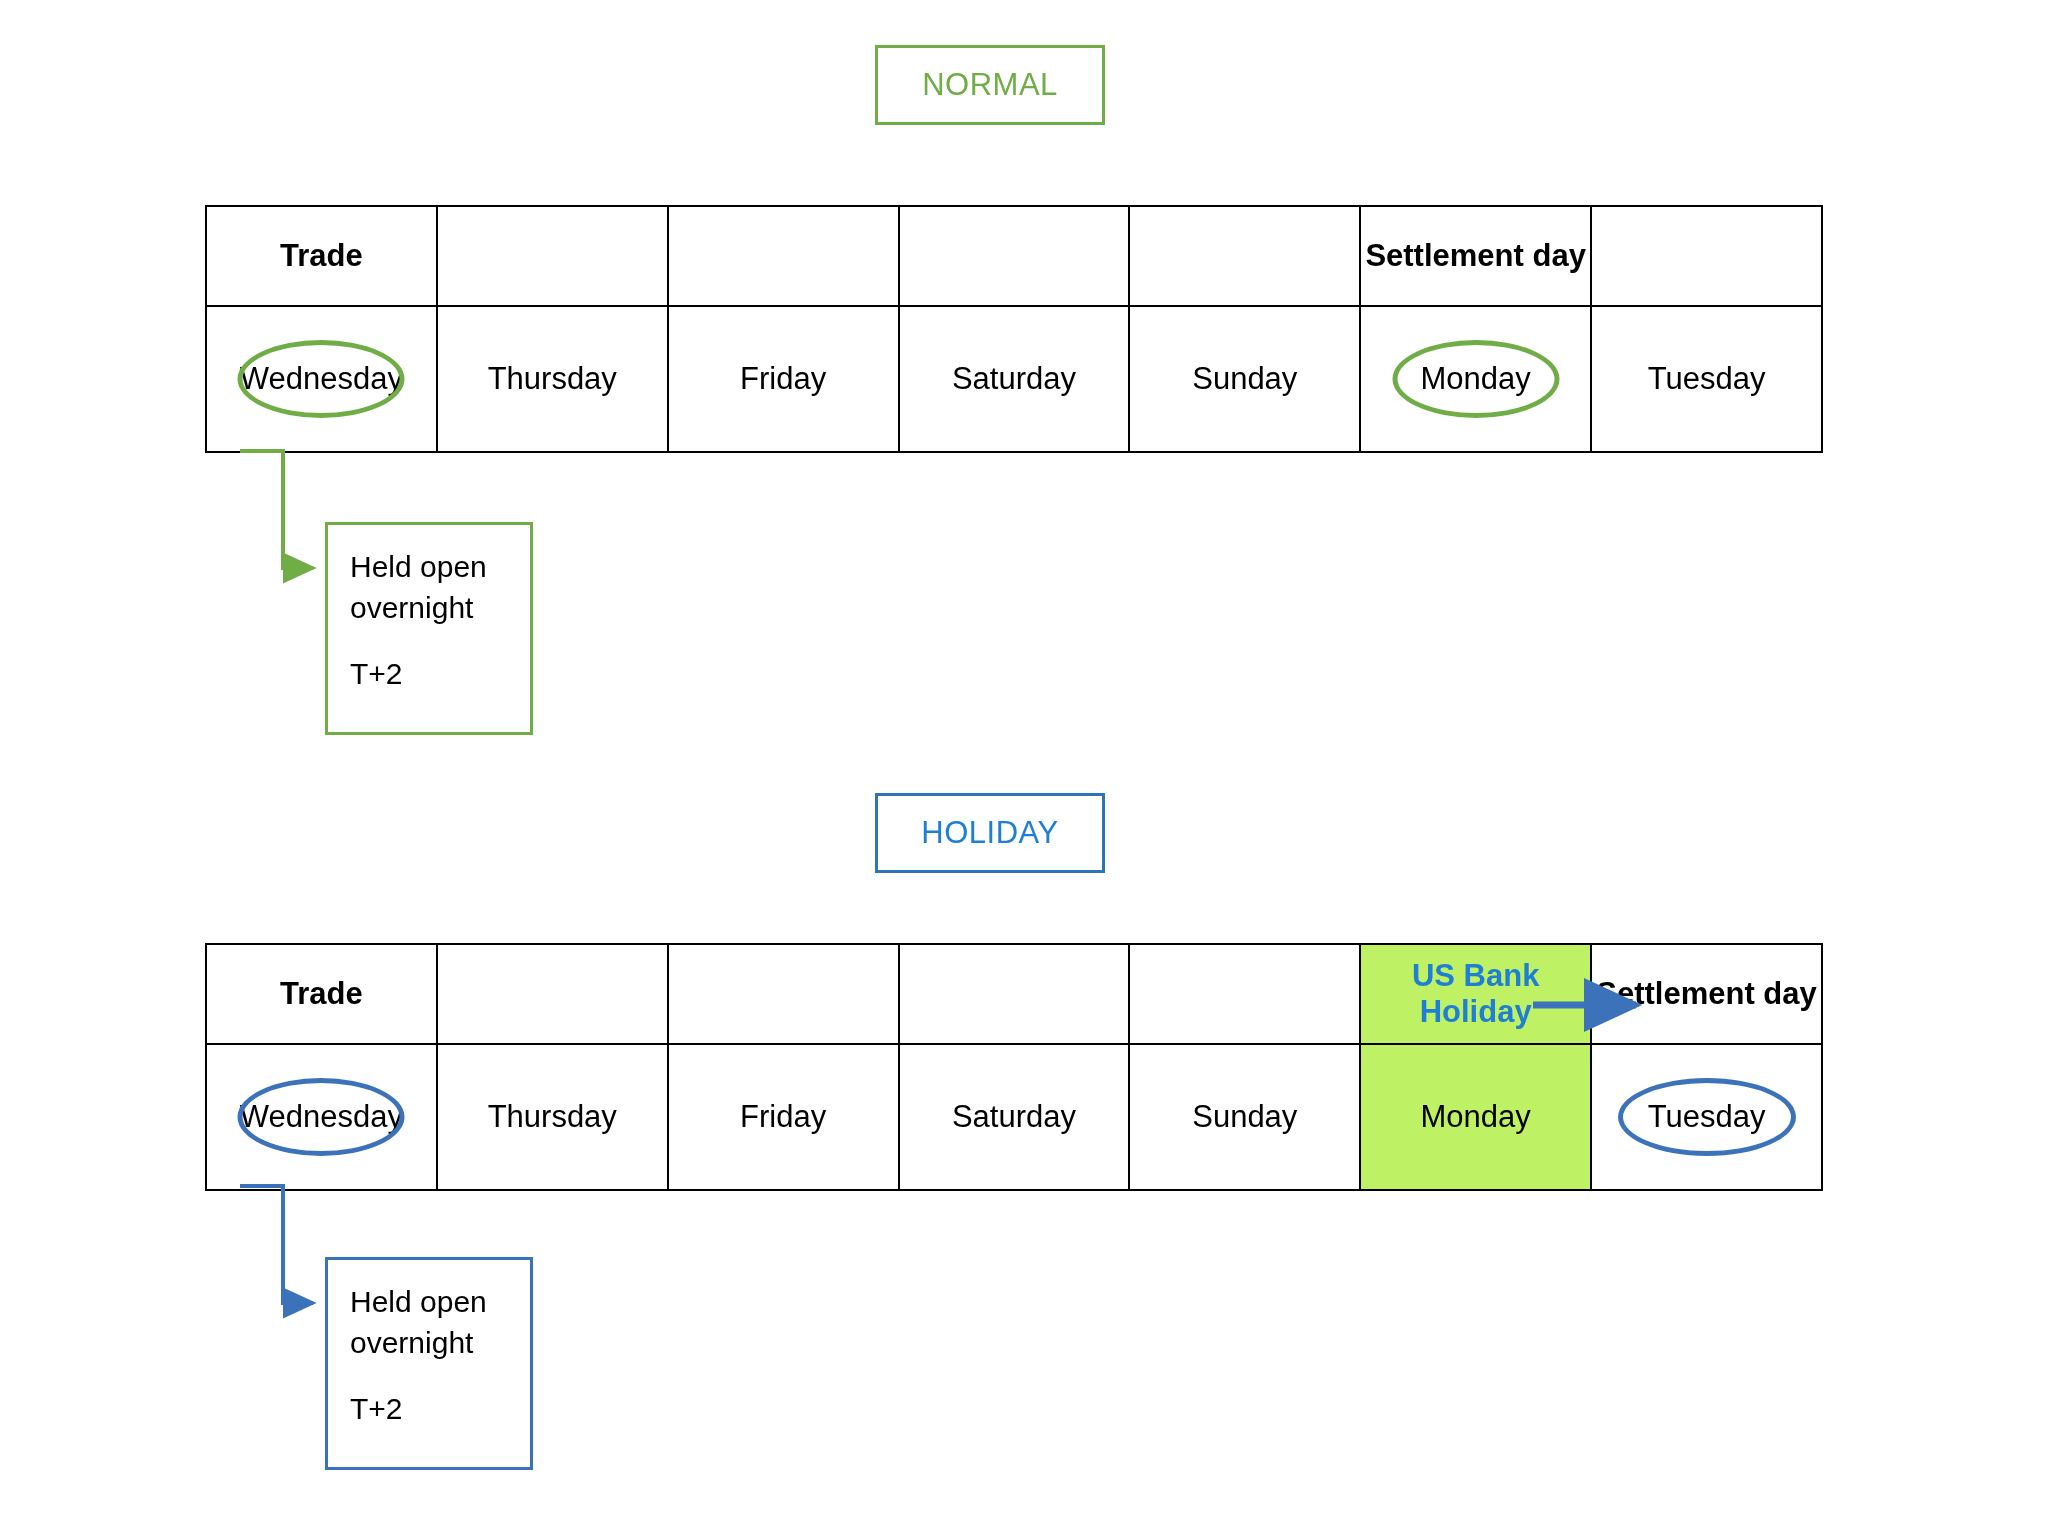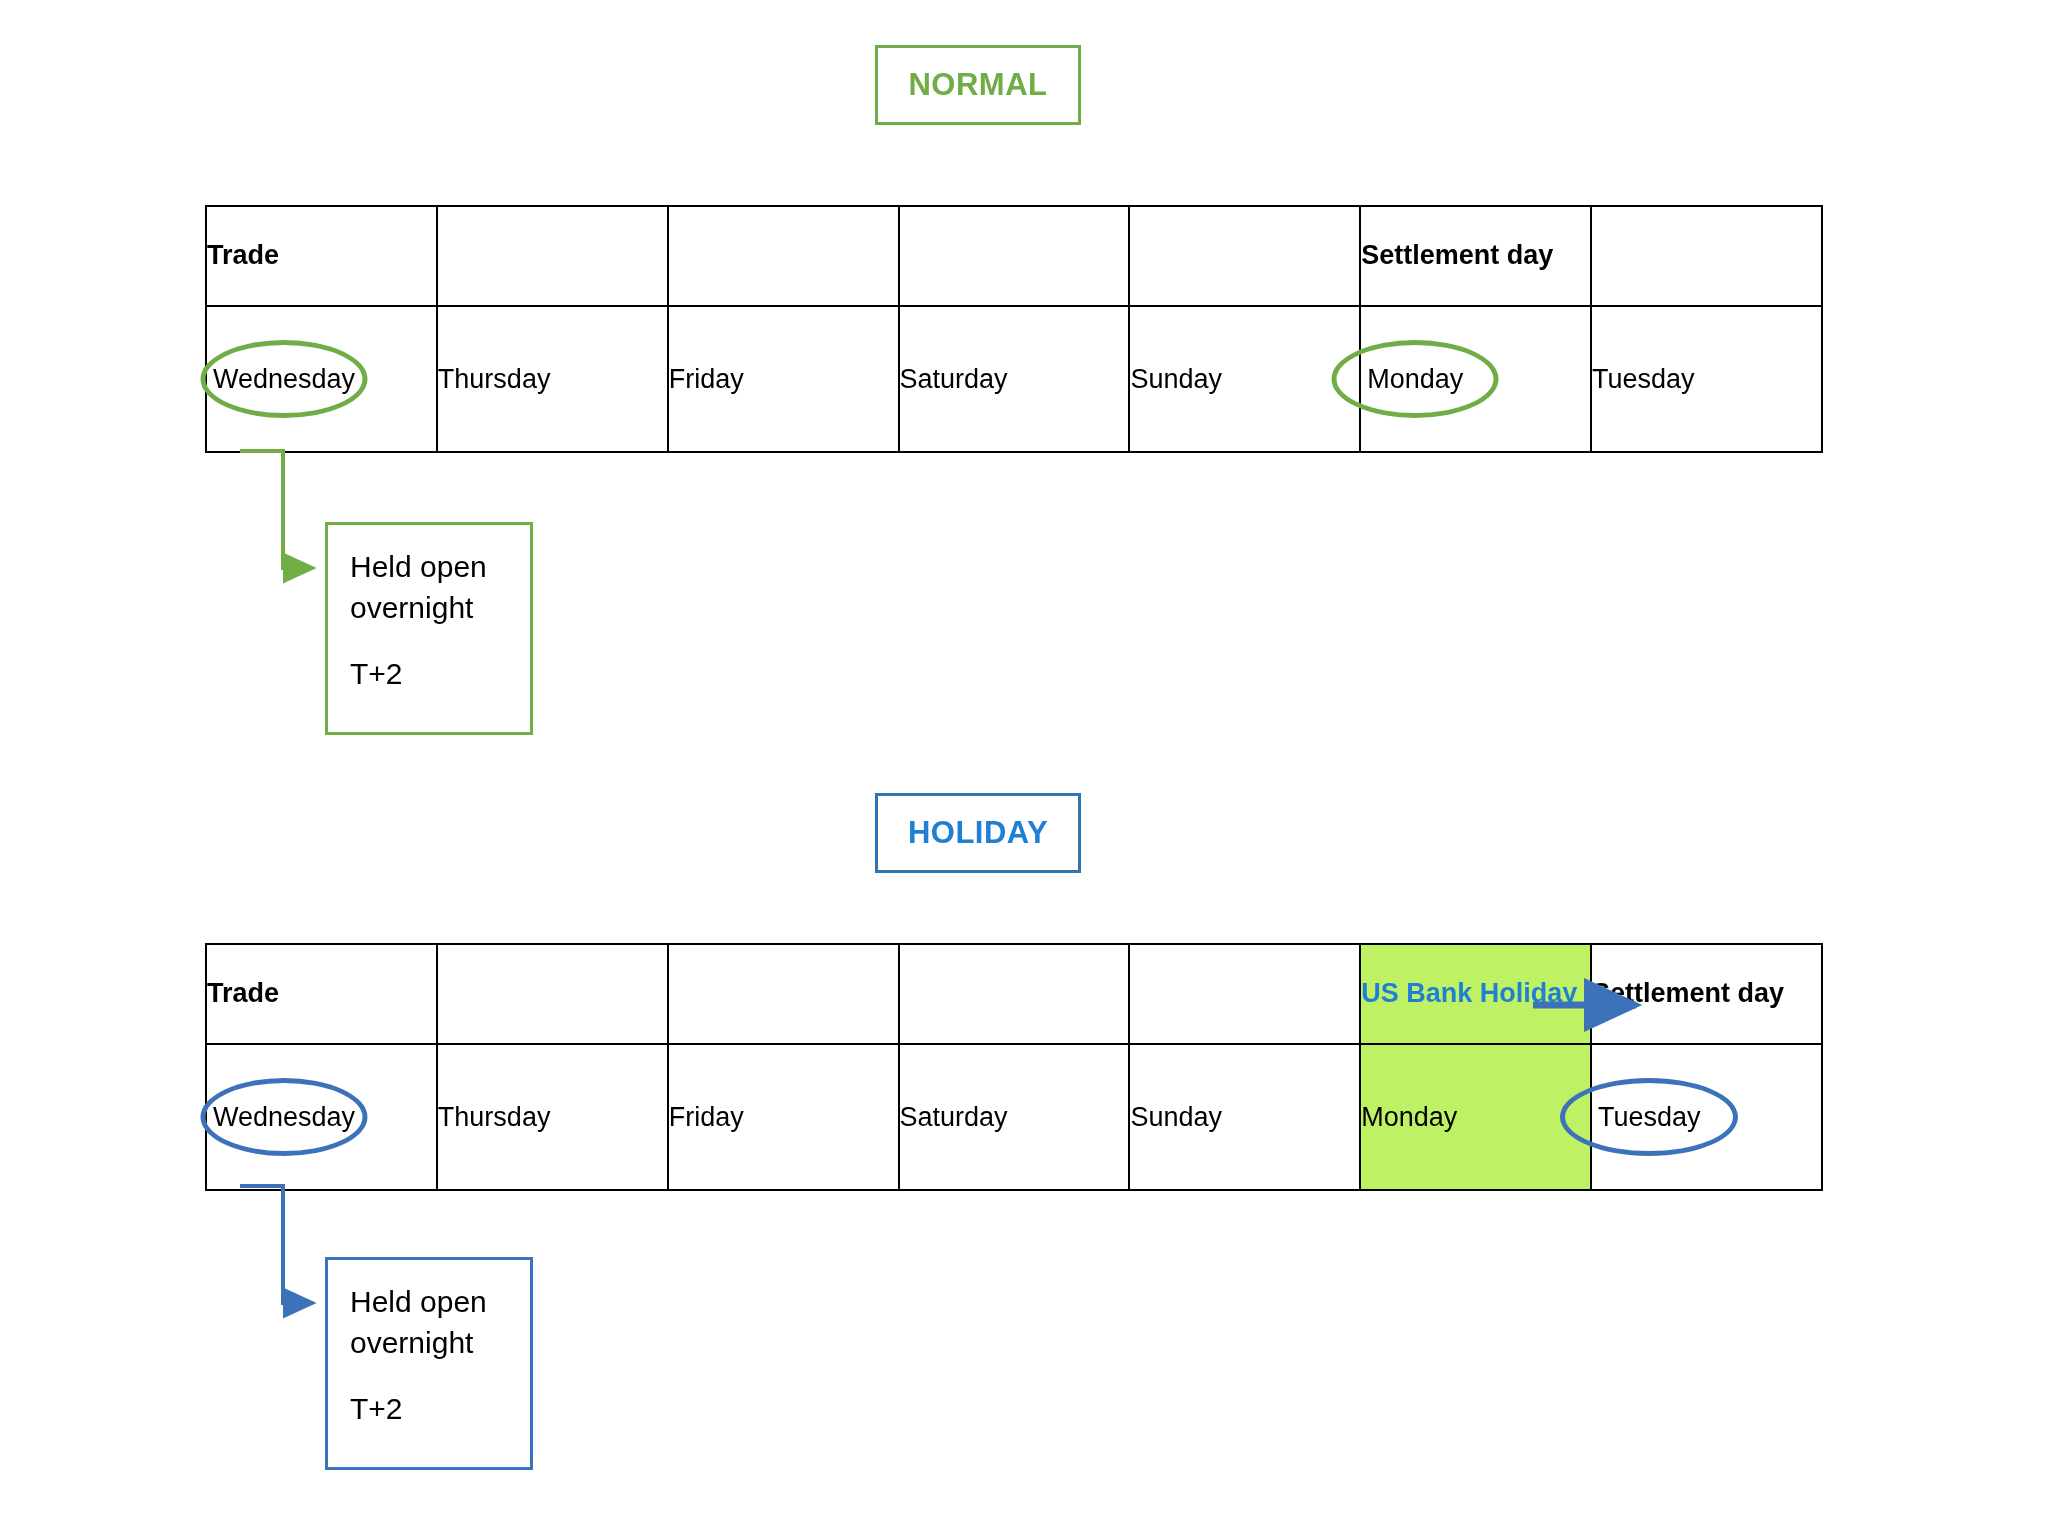--- a/index.html
+++ b/index.html
@@ -11,51 +11,52 @@
     width: 2055px;
     height: 1530px;
     position: relative;
     font-family: "Liberation Sans", sans-serif;
     overflow: hidden;
   }
 
   
   .badge {
     position: absolute;
-    width: 206px;
+    width: 230px;
     height: 80px;
     box-sizing: border-box;
     border: 3px solid #70ad47;
     display: flex;
     align-items: center;
     justify-content: center;
     font-size: 31px;
-    font-weight: bold;
+    font-weight: normal;
     letter-spacing: 0.5px;
     color: #70ad47;
   }
   .badge.blue {
     border-color: #2e75b6;
     color: #1f7fd4;
   }
 
   
   .day-table {
     position: absolute;
     left: 205px;
     width: 1618px;
     border-collapse: collapse;
     table-layout: fixed;
   }
   .day-table td {
     border: 2px solid #000000;
     padding: 0;
     margin: 0;
+    text-align: center;
     vertical-align: middle;
-    font-size: 27px;
+    font-size: 31px;
     color: #000000;
   }
   .day-table tr.head-row td {
     height: 98px;
     font-weight: bold;
     line-height: 1.15;
   }
   .day-table tr.body-row td {
     height: 144px;
     font-weight: normal;

